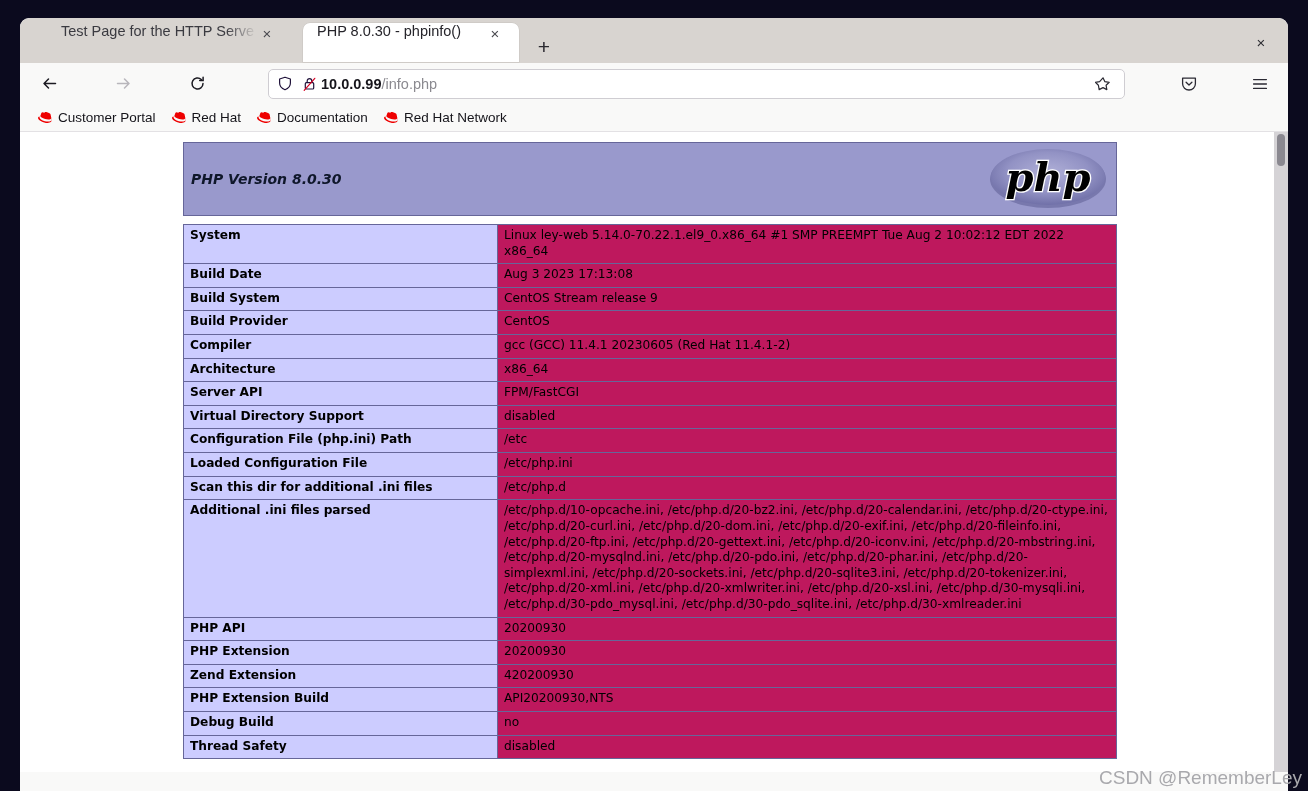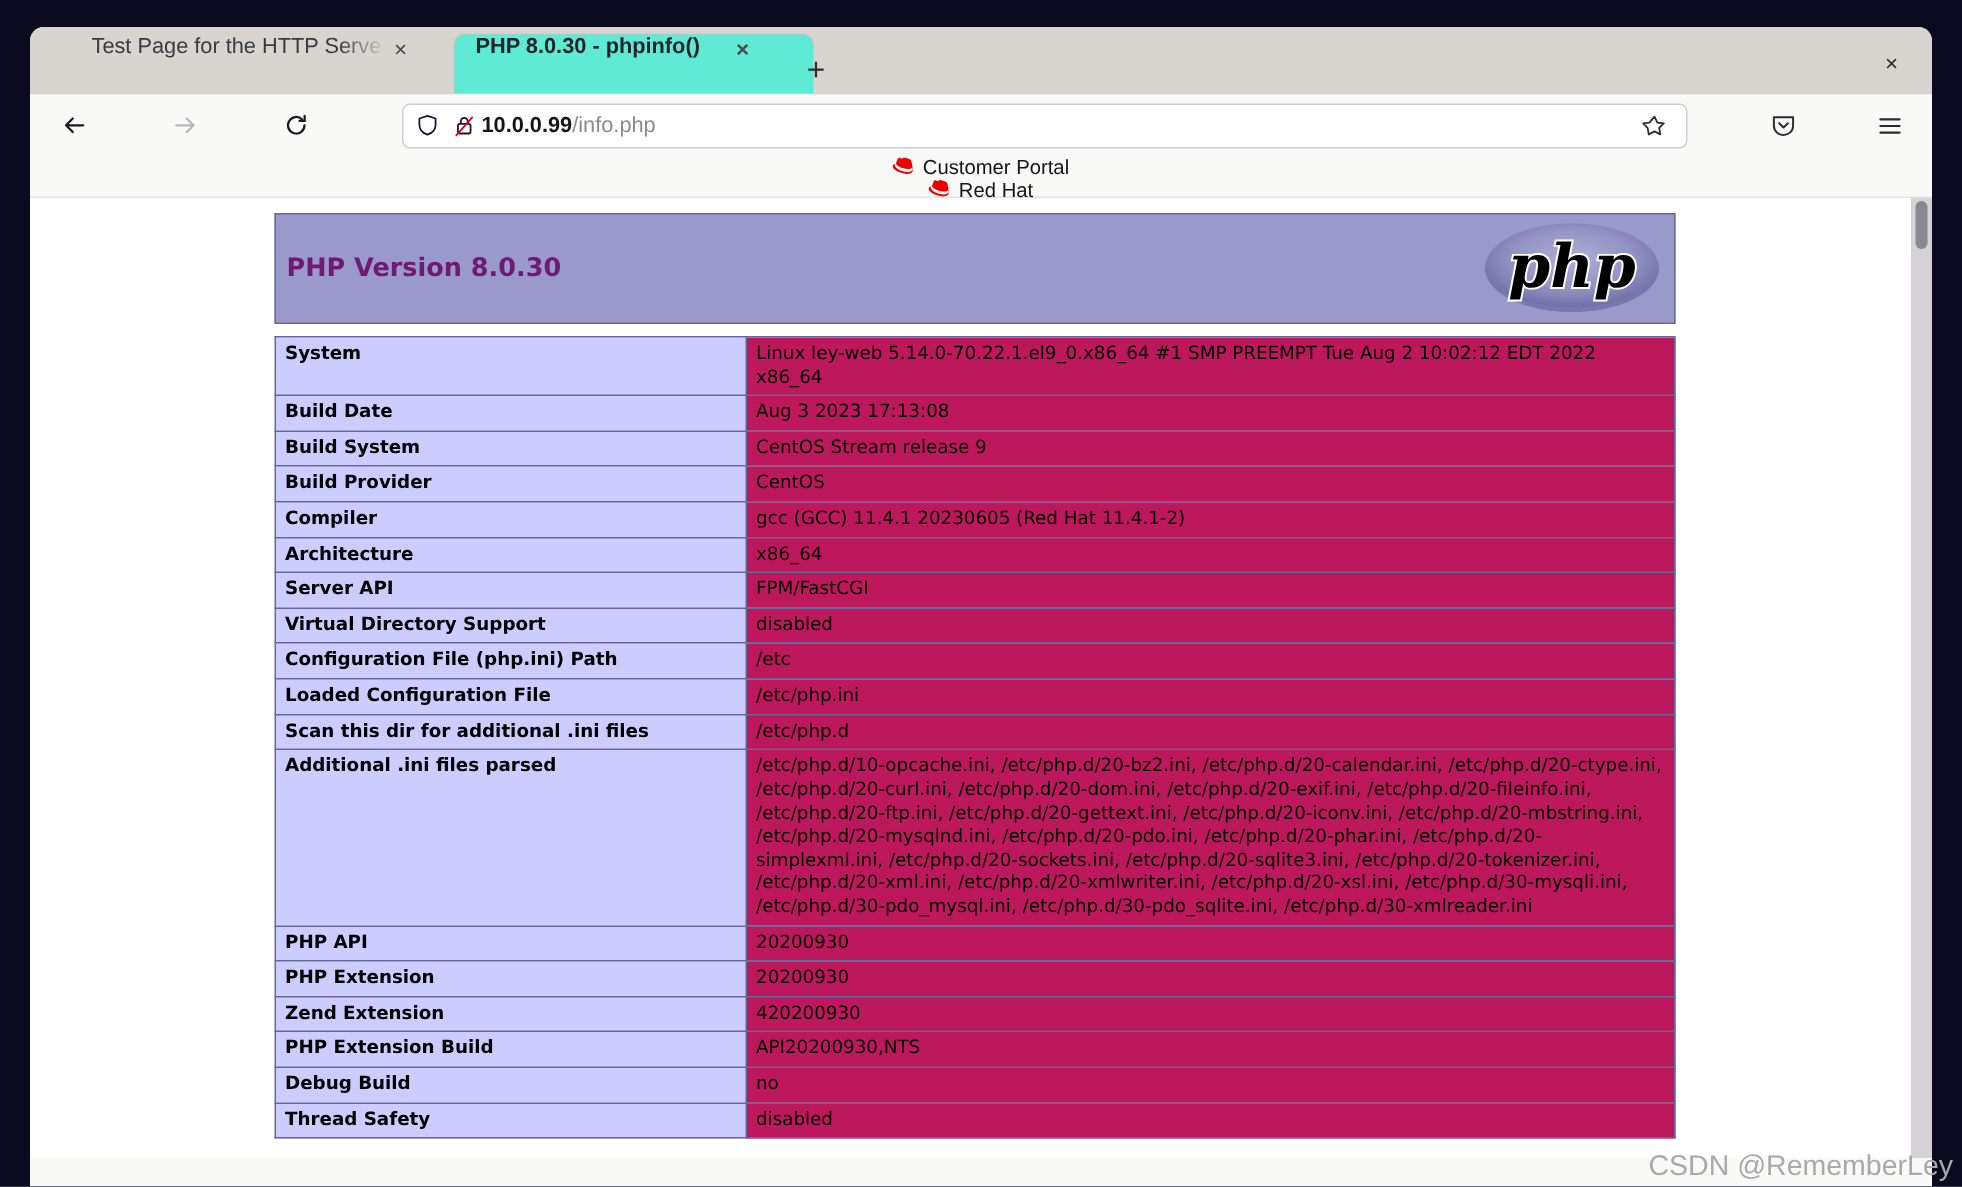--- a/index.html
+++ b/index.html
@@ -38,24 +38,23 @@
     font-size: 14.5px; color: #25242a;
     white-space: nowrap;
   }
   .tab.inactive { left: 27px; width: 245px; color: #3a3a40; }
   .tab.inactive .tab-label {
     max-width: 196px; overflow: hidden;
     -webkit-mask-image: linear-gradient(to right, #000 84%, transparent 100%);
     mask-image: linear-gradient(to right, #000 84%, transparent 100%);
   }
   .tab.active {
-    left: 283px; width: 239px;
-    background: #5eead4;
+    left: 283px; width: 216px;
+    background: #ffffff;
     box-shadow: 0 0 0 0.5px rgba(0,0,0,.08);
-    font-weight: bold;
   }
   .tab.active .tab-label { max-width: 168px; overflow: hidden; }
   .tab-label { flex: 1 1 auto; }
   .tab-close {
     flex: 0 0 auto; width: 20px; height: 20px;
     display: flex; align-items: center; justify-content: center;
     font-size: 15px; color: #4a4a50; line-height: 1;
     border-radius: 4px;
   }
   .newtab {
@@ -107,21 +106,20 @@
   .url-text b { color: #15141a; font-weight: 600; }
   .url-star { flex: 0 0 auto; width: 24px; display: flex; align-items: center; justify-content: center; }
   .tool-icon { width: 28px; height: 28px; display: flex; align-items: center; justify-content: center; margin-left: 4px; }
 
   
   .bookmarks {
     height: 28px; background: #f9f9f8;
     display: flex; align-items: center;
     padding: 0 10px;
     border-bottom: 1px solid #e3e1e4;
-    flex-direction: column;
   }
   .bm { display: flex; align-items: center; padding: 0 8px; height: 24px; }
   .bm-label { font-size: 13.5px; color: #15141a; white-space: nowrap; }
   .rh-icon { width: 15px; height: 13px; margin-right: 5px; flex: 0 0 auto; }
 
   
   .viewport {
     position: relative;
     height: 640px;
     background: #ffffff;
@@ -135,21 +133,21 @@
   .php-banner {
     position: relative;
     height: 74px;
     background: #9999cc;
     border: 1px solid #666699;
     display: flex; align-items: center;
     padding-left: 7px;
   }
   .php-version {
     font-family: "DejaVu Sans", sans-serif;
-    font-size: 17px; font-weight: bold; color: #701a75;
+    font-size: 14px; font-weight: bold; color: #0f172a; font-style: italic;
   }
   .php-logo { position: absolute; right: 8px; top: 3px; }
 
   
   table.infotable {
     width: 100%;
     border-collapse: collapse;
     margin-top: 8px;
     table-layout: fixed;
   }

